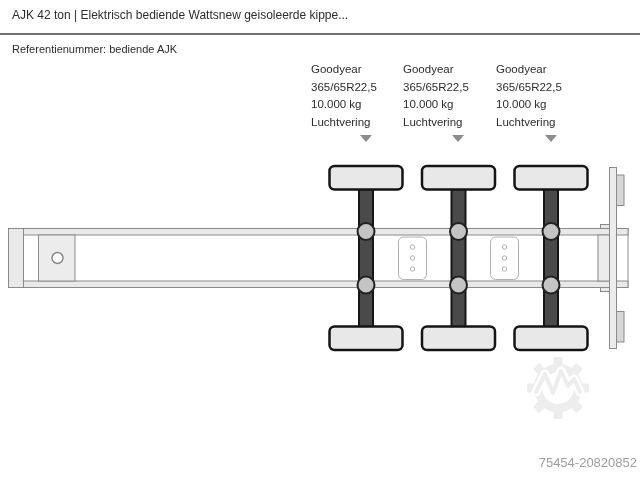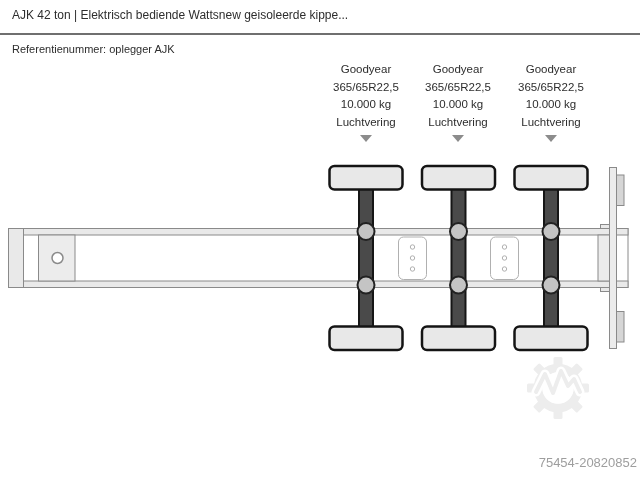--- a/index.html
+++ b/index.html
@@ -13,21 +13,21 @@
     left:12px; top:8px; width:620px; white-space:nowrap; overflow:hidden;
     font-size:12px; color:var(--text,#2d2d2d);
   }
   .divider {
     left:0; top:33px; width:640px; height:1.5px; background:var(--divider,#6f6f6f);
   }
   .subtitle {
     left:12px; top:43px; font-size:11px; color:var(--text,#2d2d2d);
   }
   .axle-label {
-    top:61px; width:110px; text-align:center;
+    top:61px; width:110px; 
     font-size:11.5px; line-height:17.5px; color:var(--text,#2d2d2d);
   }
   .axle-label.c1 { left:311px; }
   .axle-label.c2 { left:403px; }
   .axle-label.c3 { left:496px; }
   .down-arrow {
     width:0; height:0; margin:4px auto 0;
     border-left:6.5px solid transparent; border-right:6.5px solid transparent;
     border-top:7px solid var(--arrow,#8c8c8c);
   }
@@ -51,21 +51,21 @@
   .wm-ring   { fill:none; stroke:var(--watermark,#ededed); stroke-width:8.5; }
   .wm-inner  { fill:#ffffff; }
   .wm-gap    { fill:none; stroke:#ffffff; stroke-width:9; stroke-linejoin:round; stroke-linecap:round; }
   .wm-m      { fill:none; stroke:var(--watermark,#ededed); stroke-width:4; stroke-linejoin:round; stroke-linecap:round; }
 </style>
 </head>
 <body>
 
 <div class="abs title">AJK 42 ton | Elektrisch bediende Wattsnew geisoleerde kippe...</div>
 <div class="abs divider"></div>
-<div class="abs subtitle">Referentienummer: oplegger AJK</div>
+<div class="abs subtitle">Referentienummer: bediende AJK</div>
 
 <svg class="abs diagram" width="640" height="480" viewBox="0 0 640 480">
 
   <g transform="translate(558,388)">
     <g class="wm-fill">
       <rect x="-4.5" y="-31" width="9" height="10" rx="1.5" transform="rotate(0)"></rect>
       <rect x="-4.5" y="-31" width="9" height="10" rx="1.5" transform="rotate(45)"></rect>
       <rect x="-4.5" y="-31" width="9" height="10" rx="1.5" transform="rotate(90)"></rect>
       <rect x="-4.5" y="-31" width="9" height="10" rx="1.5" transform="rotate(135)"></rect>
       <rect x="-4.5" y="-31" width="9" height="10" rx="1.5" transform="rotate(180)"></rect>

